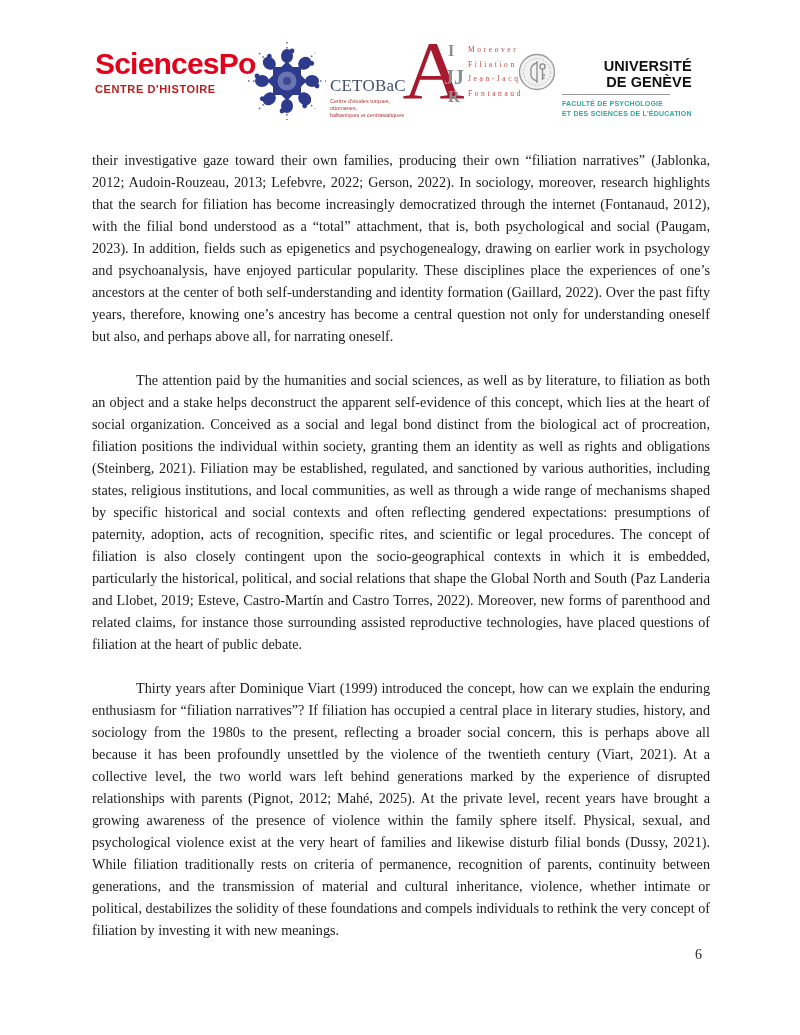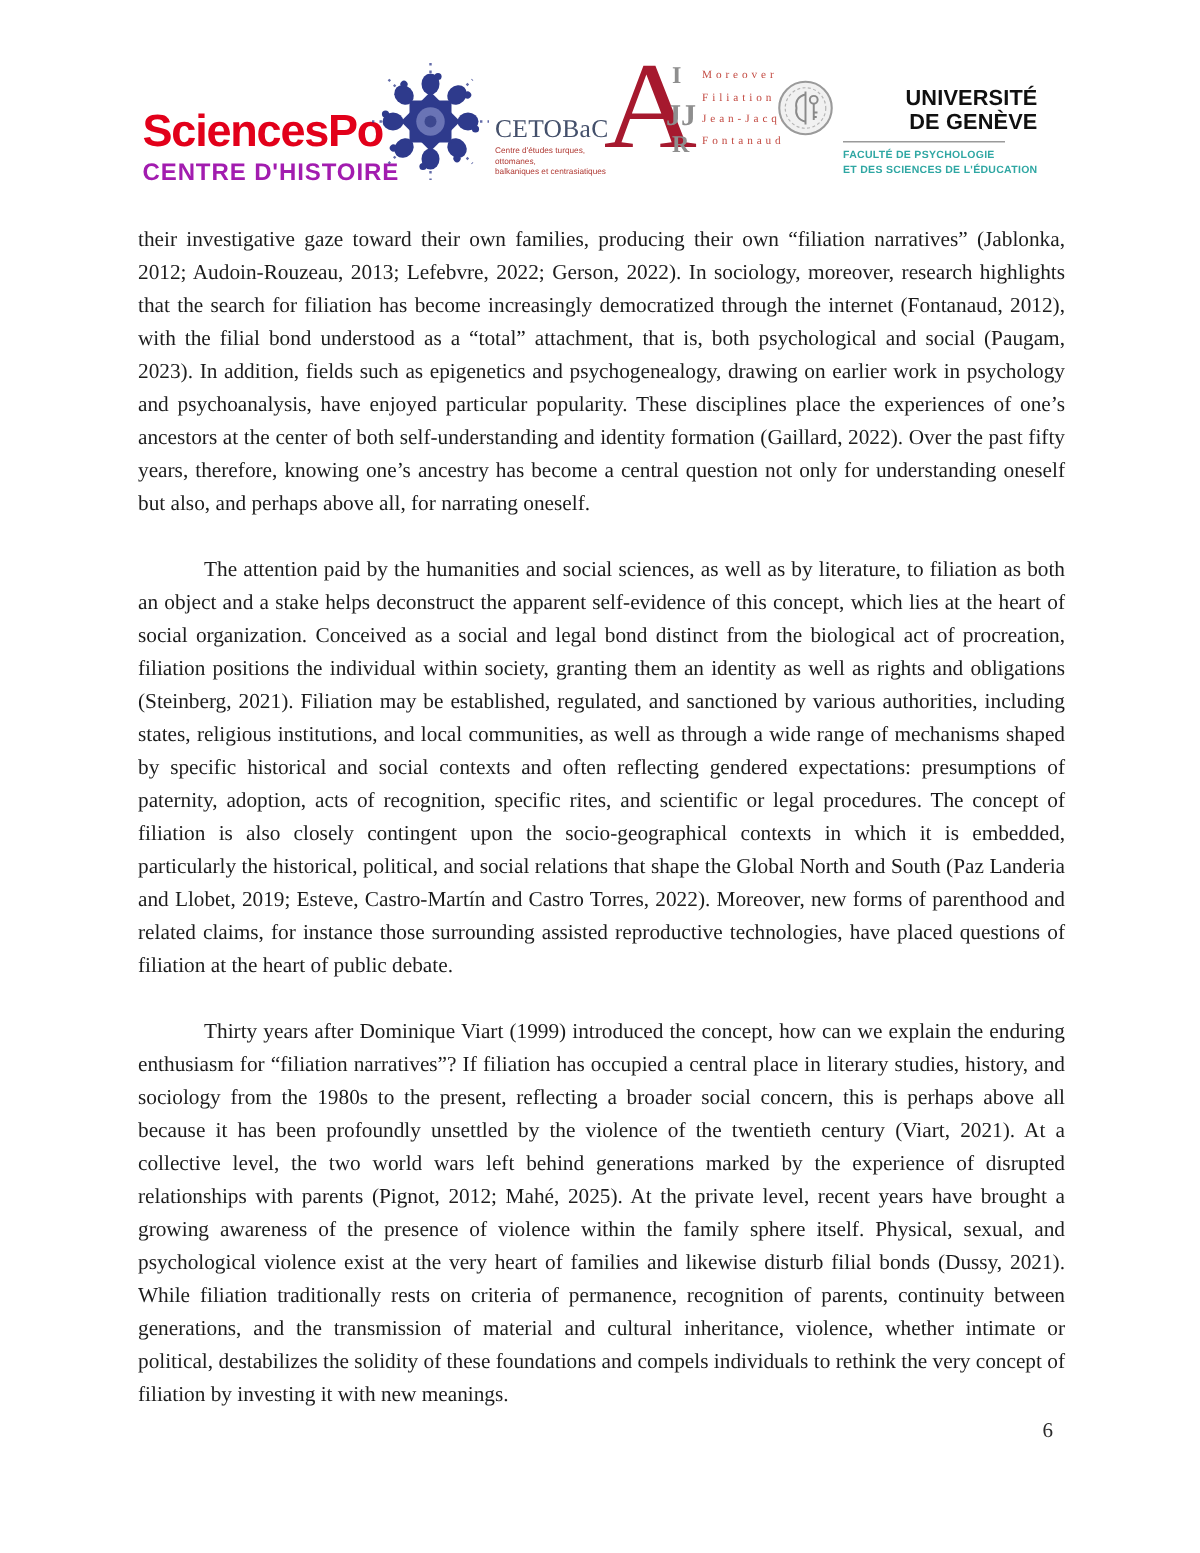--- a/index.html
+++ b/index.html
@@ -11,35 +11,35 @@
     background: #ffffff;
     font-family: "Liberation Serif", serif;
     color: #1c1c1c;
     overflow: hidden;
   }
 
   
   .logo { position: absolute; }
 
   
-  .sp-logo { left: 95px; top: 72px; }
+  .sp-logo { left: 95px; top: 48px; }
   .sp-title {
     font-family: "Liberation Sans", sans-serif;
     font-weight: 700;
     font-size: 30px;
     letter-spacing: -0.8px;
     color: #e2001a;
     line-height: 1.05;
   }
   .sp-sub {
     font-family: "Liberation Sans", sans-serif;
     font-weight: 700;
-    font-size: 16px;
+    font-size: 11px;
     letter-spacing: 0.6px;
-    color: #a21caf;
+    color: #b91c1c;
     margin-top: 3px;
   }
 
   
   .cetobac-logo { left: 246px; top: 40px; width: 150px; }
   .cetobac-mandala { position: absolute; left: 0; top: 0; }
   .cetobac-text { position: absolute; left: 84px; top: 36px; width: 80px; }
   .cetobac-title {
     font-family: "Liberation Serif", serif;
     font-size: 17px;

